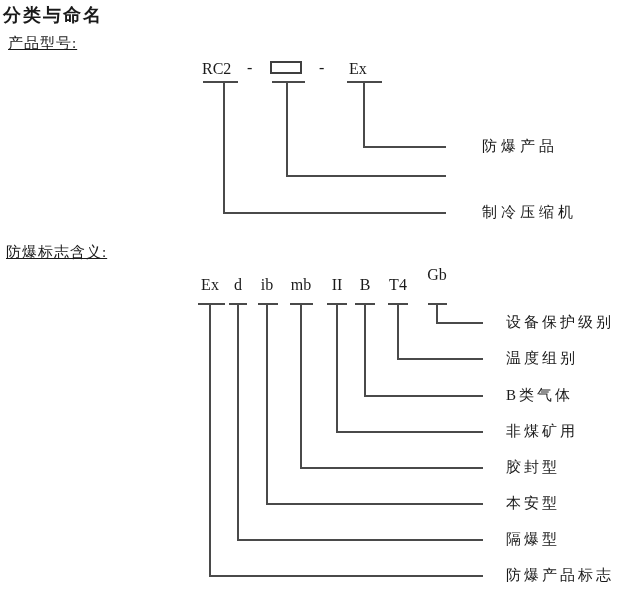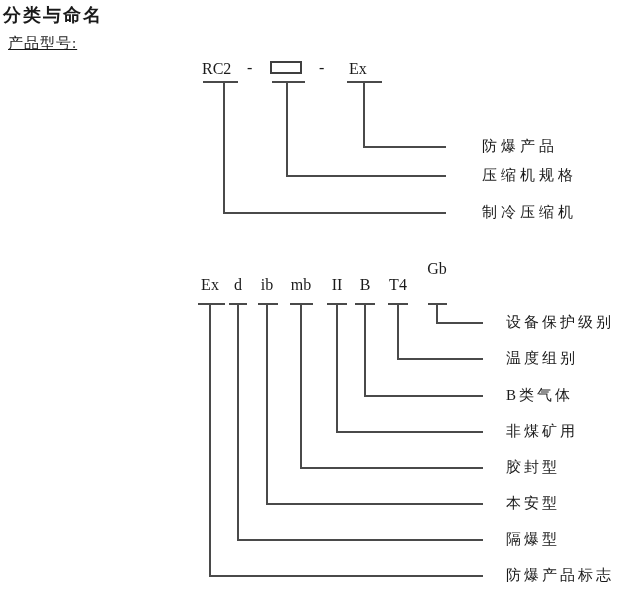--- a/index.html
+++ b/index.html
@@ -43,32 +43,32 @@
 
   <i class="ln" style="left:223px;top:81px;width:2px;height:133px"></i>
   <i class="ln" style="left:286px;top:81px;width:2px;height:96px"></i>
   <i class="ln" style="left:363px;top:81px;width:2px;height:67px"></i>
 
   <i class="ln" style="left:363px;top:146px;width:83px;height:2px"></i>
   <i class="ln" style="left:286px;top:175px;width:160px;height:2px"></i>
   <i class="ln" style="left:223px;top:212px;width:223px;height:2px"></i>
 
   <div class="callout co1" style="top:138px">防爆产品</div>
-  <div class="callout co1" style="top:167px">压缩机规格</div>
   <div class="callout co1" style="top:204px">制冷压缩机</div>
 
+  <div class="sec-label" style="left:6px;top:243px">防爆标志含义:</div>
 
   <div class="token centered" style="left:210px;top:277px">Ex</div>
   <div class="token centered" style="left:238px;top:277px">d</div>
   <div class="token centered" style="left:267px;top:277px">ib</div>
   <div class="token centered" style="left:301px;top:277px">mb</div>
   <div class="token centered" style="left:337px;top:277px">II</div>
   <div class="token centered" style="left:365px;top:277px">B</div>
   <div class="token centered" style="left:398px;top:277px">T4</div>
-  <div class="token centered" style="left:437px;top:261px">Gb</div>
+  <div class="token centered" style="left:437px;top:267px">Gb</div>
 
   <i class="ln" style="left:198px;top:303px;width:27px;height:2px"></i>
   <i class="ln" style="left:229px;top:303px;width:18px;height:2px"></i>
   <i class="ln" style="left:258px;top:303px;width:20px;height:2px"></i>
   <i class="ln" style="left:290px;top:303px;width:23px;height:2px"></i>
   <i class="ln" style="left:327px;top:303px;width:20px;height:2px"></i>
   <i class="ln" style="left:355px;top:303px;width:20px;height:2px"></i>
   <i class="ln" style="left:388px;top:303px;width:20px;height:2px"></i>
   <i class="ln" style="left:428px;top:303px;width:19px;height:2px"></i>
 

